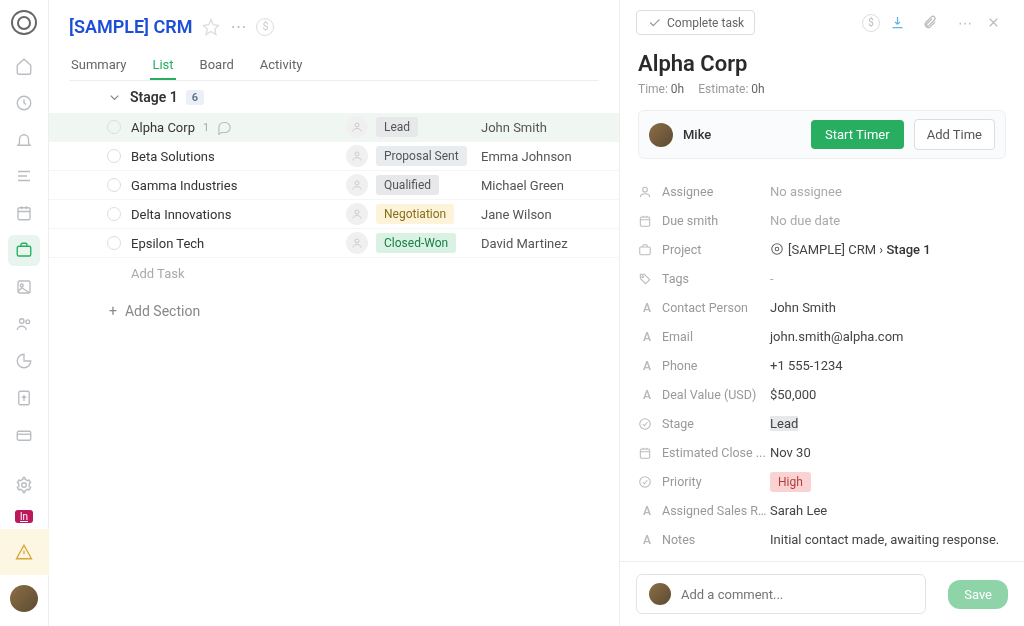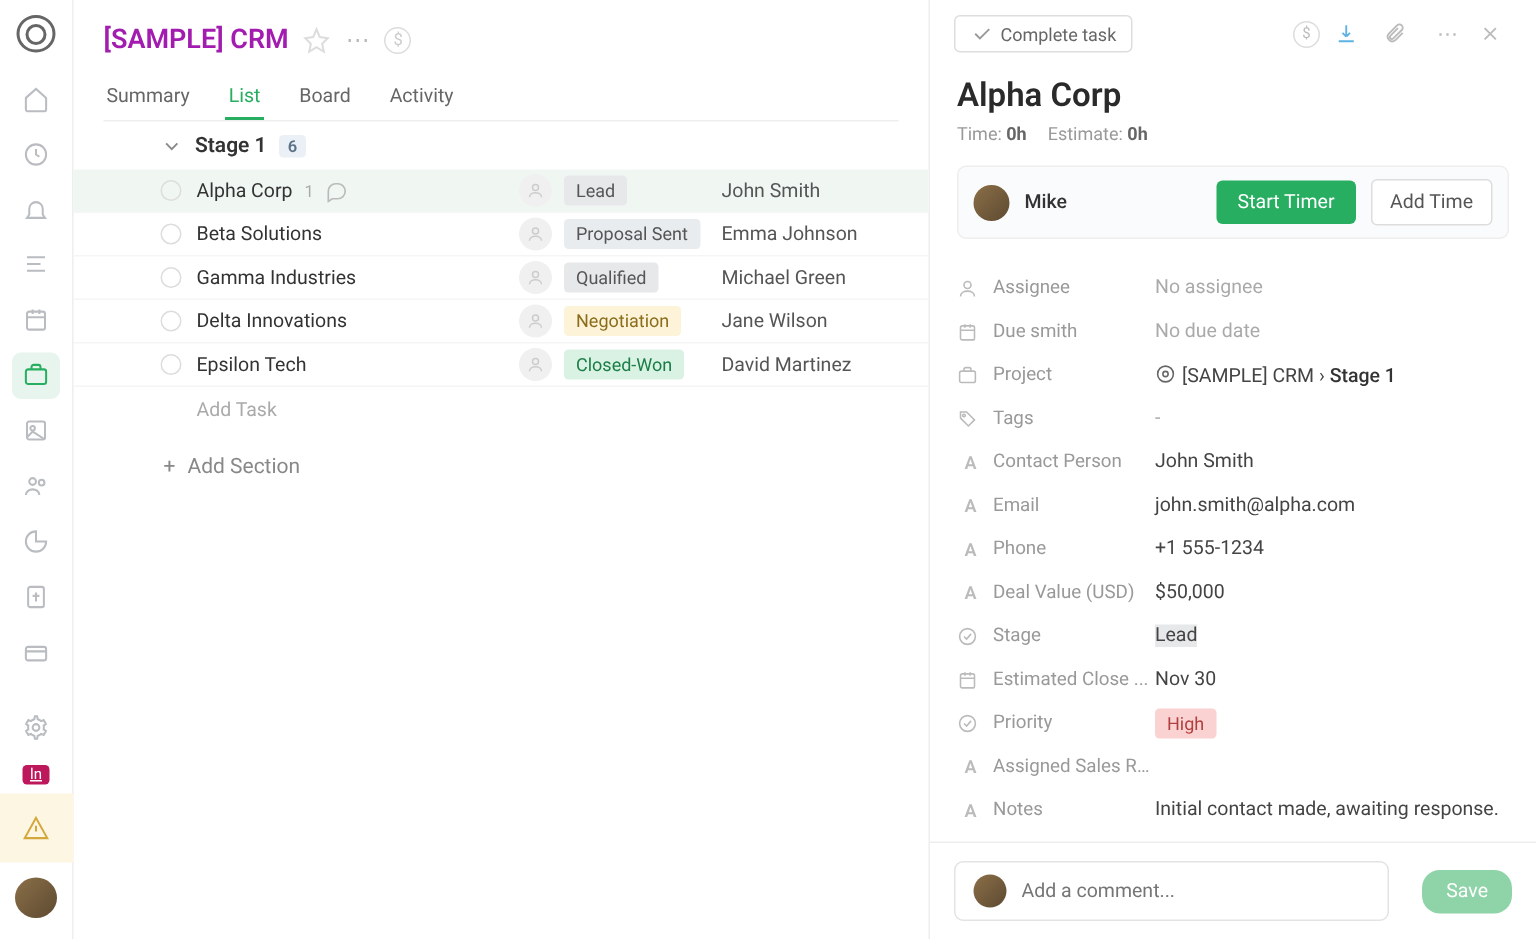--- a/index.html
+++ b/index.html
@@ -15,21 +15,21 @@
 .sidebar .logo::after{content:'';width:10px;height:10px;border-radius:50%;border:2px solid #666;}
 .sidebar .spacer { flex: 1; }
 .sidebar .avatar-sm { width: 28px; height: 28px; border-radius: 50%; background: linear-gradient(135deg,#8b6f47,#5d4a32); margin-bottom: 14px; }
 .sidebar .warn-box{width:49px;height:48px;background:#fdf6e3;display:flex;align-items:center;justify-content:center;margin-bottom:10px;}
 .sidebar .ln-badge{font-size:10px;background:#be185d;color:#fff;padding:1px 5px;border-radius:3px;margin:6px 0;text-decoration:underline;}
 
 
 .main { flex: 1; display: flex; flex-direction: column; min-width: 0; }
 .proj-header { padding: 16px 20px 0 20px; }
 .proj-title-row { display: flex; align-items: center; gap: 10px; }
-.proj-title { font-size: 18px; font-weight: 600; color: #a21caf; }
+.proj-title { font-size: 18px; font-weight: 600; color: #1d4ed8; }
 .tabs { display: flex; gap: 22px; margin-top: 14px; border-bottom: 1px solid #eee; }
 .tab { font-size: 13px; padding: 6px 2px; color: #666; cursor: pointer; border-bottom: 2px solid transparent; }
 .tab.active { color: #27ae60; border-bottom: 2px solid #27ae60; }
 
 .list-area { flex: 1; overflow: auto; }
 .col-headers { display: flex; padding: 10px 20px 8px 78px; font-size: 10px; letter-spacing: .5px; color: #aaa; }
 .col-headers .c-task { flex: 1; }
 .col-headers .c-stage { width: 105px; }
 .col-headers .c-contact { width: 130px; }
 
@@ -58,21 +58,21 @@
 
 
 .detail { width: 405px; border-left: 1px solid #eee; display: flex; flex-direction: column; background:#fff;}
 .detail-top { display: flex; align-items: center; padding: 10px 16px; gap: 10px; }
 .complete-btn { border: 1px solid #ddd; border-radius: 4px; padding: 4px 10px; font-size: 12px; color: #666; background:#fff; display:flex;align-items:center;gap:5px;cursor:pointer;}
 .detail-top .grow { flex: 1; }
 .top-icn { color: #bbb; width:22px;text-align:center;cursor:pointer;font-size:14px;}
 .detail-body { padding: 6px 18px 14px 18px; flex: 1; overflow: auto; }
 .detail-title { font-size: 22px; font-weight: 600; color: #2a2a2a; margin-bottom: 6px; }
 .time-row { font-size: 12px; color: #999; display:flex;gap:14px;margin-bottom:14px;}
-.time-row b { color:#666;font-weight:700;}
+.time-row b { color:#666;font-weight:400;}
 .owner-row { display:flex;align-items:center;gap:10px;background:#fafbfc;border:1px solid #eee;border-radius:6px;padding:8px 10px;margin-bottom:18px;}
 .owner-row .av{width:24px;height:24px;border-radius:50%;background:linear-gradient(135deg,#8b6f47,#5d4a32);}
 .owner-row .nm{font-size:13px;font-weight:500;flex:1;}
 .btn-green{background:#27ae60;color:#fff;border:none;border-radius:4px;padding:7px 14px;font-size:13px;cursor:pointer;}
 .btn-white{background:#fff;border:1px solid #ddd;border-radius:4px;padding:7px 12px;font-size:13px;cursor:pointer;color:#555;}
 .btn-green-light{background:#8fd4a8;color:#fff;border:none;border-radius:12px;padding:7px 16px;font-size:13px;cursor:pointer;margin-left:12px;}
 
 .field-row { display:flex;align-items:center;min-height:29px;font-size:13px;}
 .field-row .ficon{width:18px;color:#bbb;font-size:12px;margin-right:6px;text-align:center;}
 .field-row .flabel{width:108px;color:#999;font-size:12.5px;white-space:nowrap;overflow:hidden;text-overflow:ellipsis;}
@@ -426,20 +426,21 @@
                 <circle cx="12" cy="12" r="9"></circle>
                 <path d="M8 12l3 3 5-6"></path>
               </svg>
             </span>
             <span class="flabel">Priority</span>
             <span class="fval"><span class="priority-high">High</span></span>
           </div>
           <div class="field-row">
             <span class="ficon"><span style="font-weight:600;font-size:12px;">A</span></span>
             <span class="flabel">Assigned Sales Rep</span>
+            <span class="fval"><span>Sarah Lee</span></span>
           </div>
           <div class="field-row">
             <span class="ficon"><span style="font-weight:600;font-size:12px;">A</span></span>
             <span class="flabel">Notes</span>
             <span class="fval"><span>Initial contact made, awaiting response.</span></span>
           </div>
         </div>
 
       <div class="add-custom">+ Add custom field</div>
     </div>

